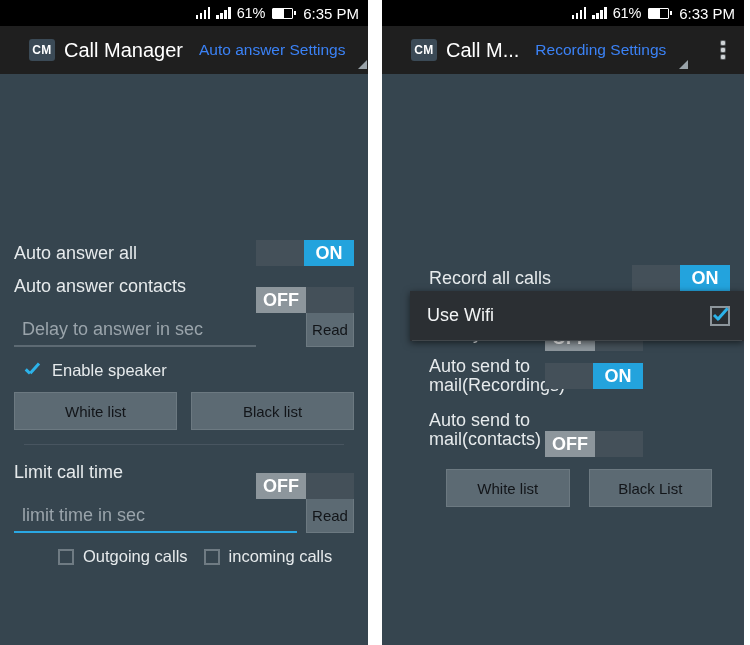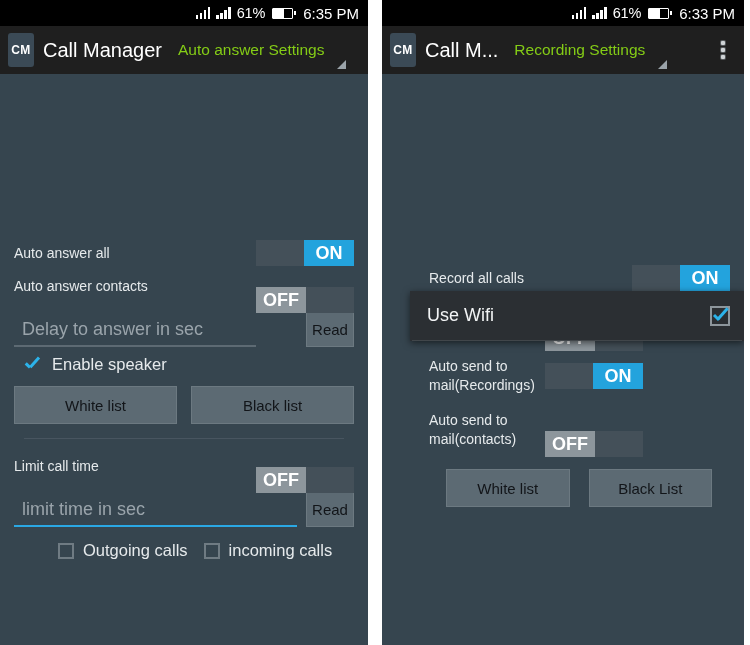--- a/index.html
+++ b/index.html
@@ -47,33 +47,34 @@
   }
   .clock{font-size:15px;margin-left:4px;}
 
   
   .actionbar{
     height:48px;background:#1f1f1f;
     display:flex;align-items:center;
     padding:0 8px;box-sizing:border-box;position:relative;
   }
   .app-icon{
-    width:26px;height:34px;border-radius:3px;background:#3b4a56;
+    width:26px;height:22px;border-radius:3px;background:#3b4a56;
     display:flex;align-items:center;justify-content:center;
     color:#fff;font-size:12px;font-weight:bold;letter-spacing:.3px;
     flex:none;
+    margin-left:21px;
   }
   .app-title{
     color:#fff;font-size:20px;margin-left:9px;white-space:nowrap;
   }
   .spinner{
     margin-left:16px;position:relative;display:flex;align-items:center;
     padding-right:26px;
   }
-  .spinner-label{color:#84cc16;font-size:15.5px;white-space:nowrap;}
+  .spinner-label{color:#3b82f6;font-size:15.5px;white-space:nowrap;}
   .spinner-caret{
     position:absolute;right:4px;bottom:-10px;
     width:0;height:0;border-left:9px solid transparent;
     border-bottom:9px solid #9aa3a9;
   }
   .overflow{
     margin-left:auto;width:26px;height:34px;
     display:flex;flex-direction:column;align-items:center;justify-content:center;
     gap:3px;flex:none;
   }
@@ -82,21 +83,21 @@
     box-shadow:0 0 0 1px #55595c;
   }
 
   
   .content{position:relative;height:571px;}
 
   
   .row{
     display:flex;align-items:center;
   }
-  .row-label{color:#e6eaec;font-size:14px;line-height:19px;}
+  .row-label{color:#e6eaec;font-size:18px;line-height:19px;}
 
   
   .toggle{
     width:98px;height:26px;background:#445059;flex:none;
     display:flex;align-items:center;position:relative;
     box-sizing:border-box;
   }
   .toggle .knob{
     width:50px;height:26px;box-sizing:border-box;
     display:flex;align-items:center;justify-content:center;
@@ -235,21 +236,21 @@
         </div>
 
         <div class="row" style="margin-top:10px;align-items:flex-end;gap:41px;">
           <div class="field" style="margin-right:9px;">
             <span class="ph">Delay to answer in sec</span>
             <div class="ul"></div>
           </div>
           <div class="btn readbtn">Read</div>
         </div>
 
-        <div class="row" style="margin-top:8px;padding-left:10px;">
+        <div class="row" style="margin-top:14px;padding-left:10px;">
           <span class="check-tick"></span>
           <span class="cbox-label">Enable speaker</span>
         </div>
 
         <div class="row" style="margin-top:12px;gap:14px;">
           <div class="btn" style="flex:1;height:38px;">White list</div>
           <div class="btn" style="flex:1;height:38px;">Black list</div>
         </div>
 
         <div class="divider" style="margin:14px 10px 0 10px;"></div>

